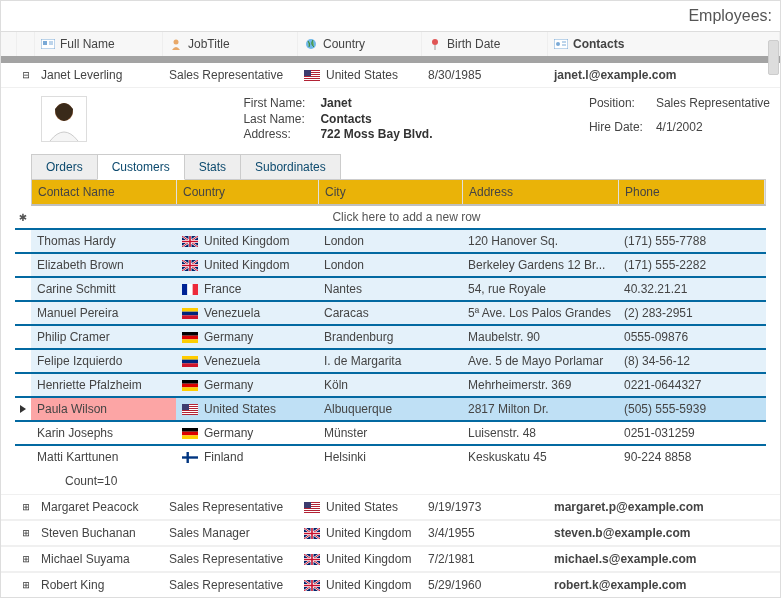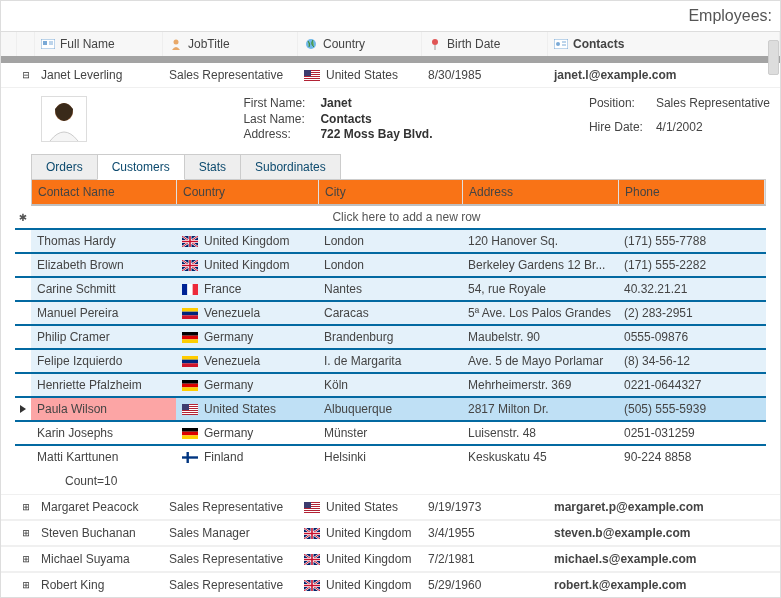--- a/index.html
+++ b/index.html
@@ -22,21 +22,21 @@
 .detail-panel { padding: 8px 10px 6px 40px; display:flex; gap:20px;justify-content:space-between; }
 .photo { width:46px; height:46px; border:1px solid #ddd; background:#fff; display:flex; align-items:flex-end; justify-content:center; overflow:hidden; }
 .photo svg { display:block; }
 .kv { display:grid; grid-template-columns:75px auto; row-gap:1px; column-gap:2px; }
 .kv .k { color:#444; }
 .kv .v { color:#333;font-weight:bold; }
 .kv2 { display:grid; grid-template-columns:65px auto; row-gap:1px; column-gap:2px; }
 .tab-strip { display:flex; margin-left:30px; margin-top:6px; }
 .tab { padding:5px 14px; border:1px solid #ccc; background:#eee; margin-right:-1px; cursor:pointer; color:#0c4a6e; }
 .tab.active { background:#fff; border-bottom-color:#fff; position:relative; z-index:2; }
-.sub-hdr { display:flex; border:1px solid #ccc; border-bottom:2px solid #bfbfbf; margin-left:30px; margin-right:14px; background:#f97316; margin-top:-1px;justify-content:flex-end; }
+.sub-hdr { display:flex; border:1px solid #ccc; border-bottom:2px solid #bfbfbf; margin-left:30px; margin-right:14px; background:#eab308; margin-top:-1px;justify-content:flex-end; }
 .sub-hdr .sc { padding:5px 6px; border-right:1px solid #e0e0e0; }
 .sc-contact { width:145px; margin-left:0; }
 .sc-country { width:142px; }
 .sc-city    { width:144px; }
 .sc-addr    { width:156px; }
 .sc-phone   { flex:1; }
 .sub-body { margin-left:14px; margin-right:14px; }
 .add-row { display:flex; }
 .add-row .ag1 { width:16px; display:flex; align-items:center; justify-content:center; font-size:10px; color:#555; }
 .add-row .ag2 { width:16px; }

